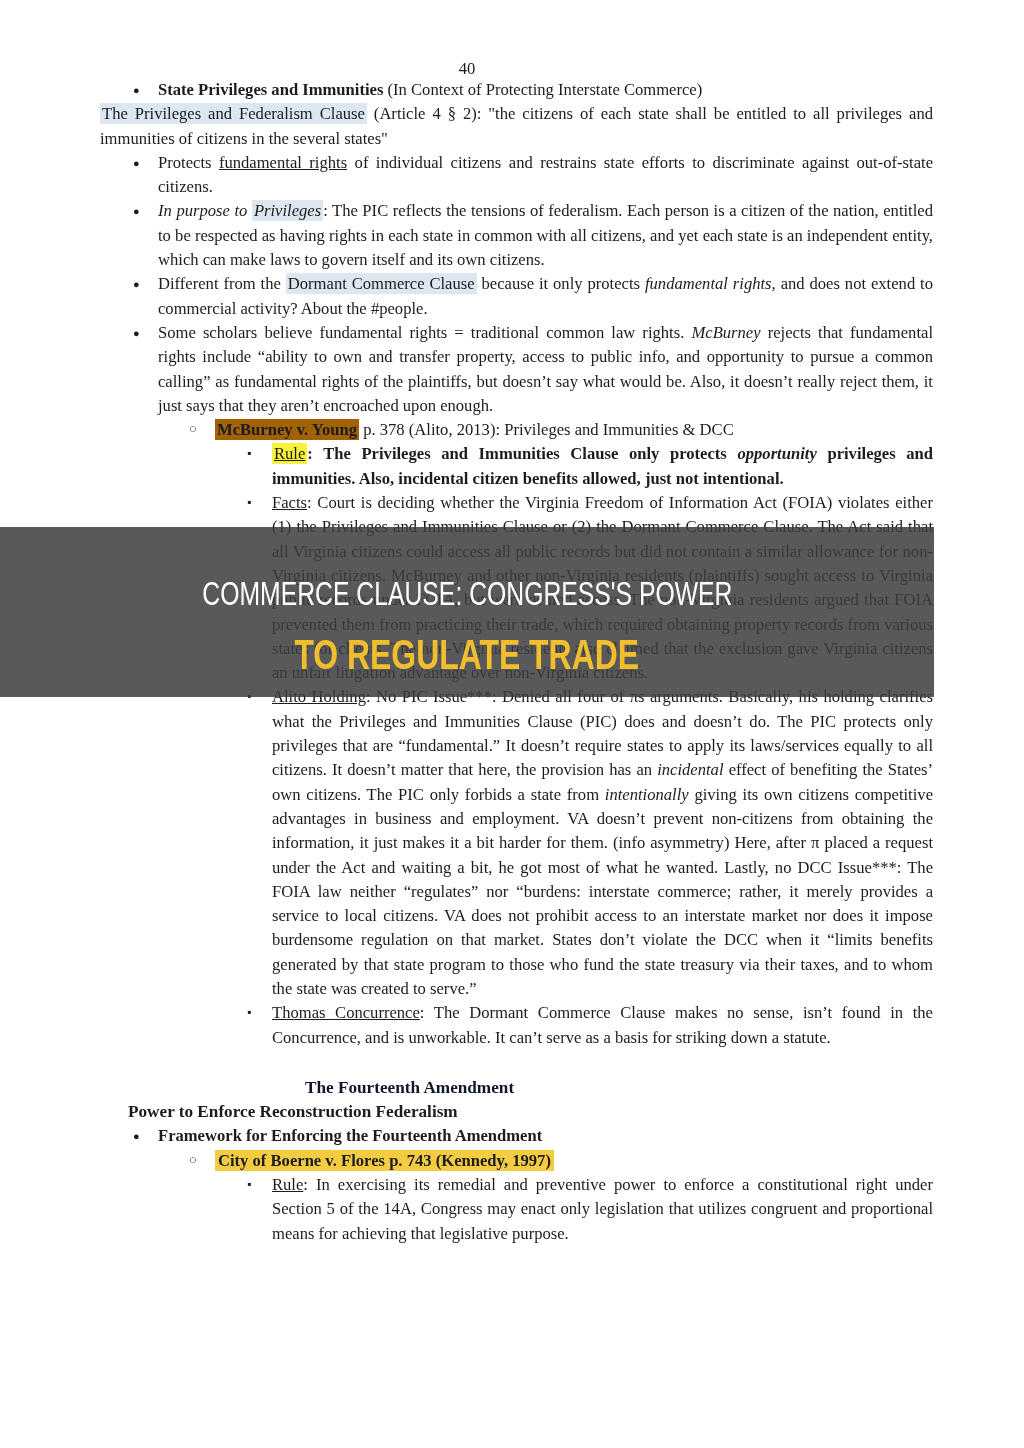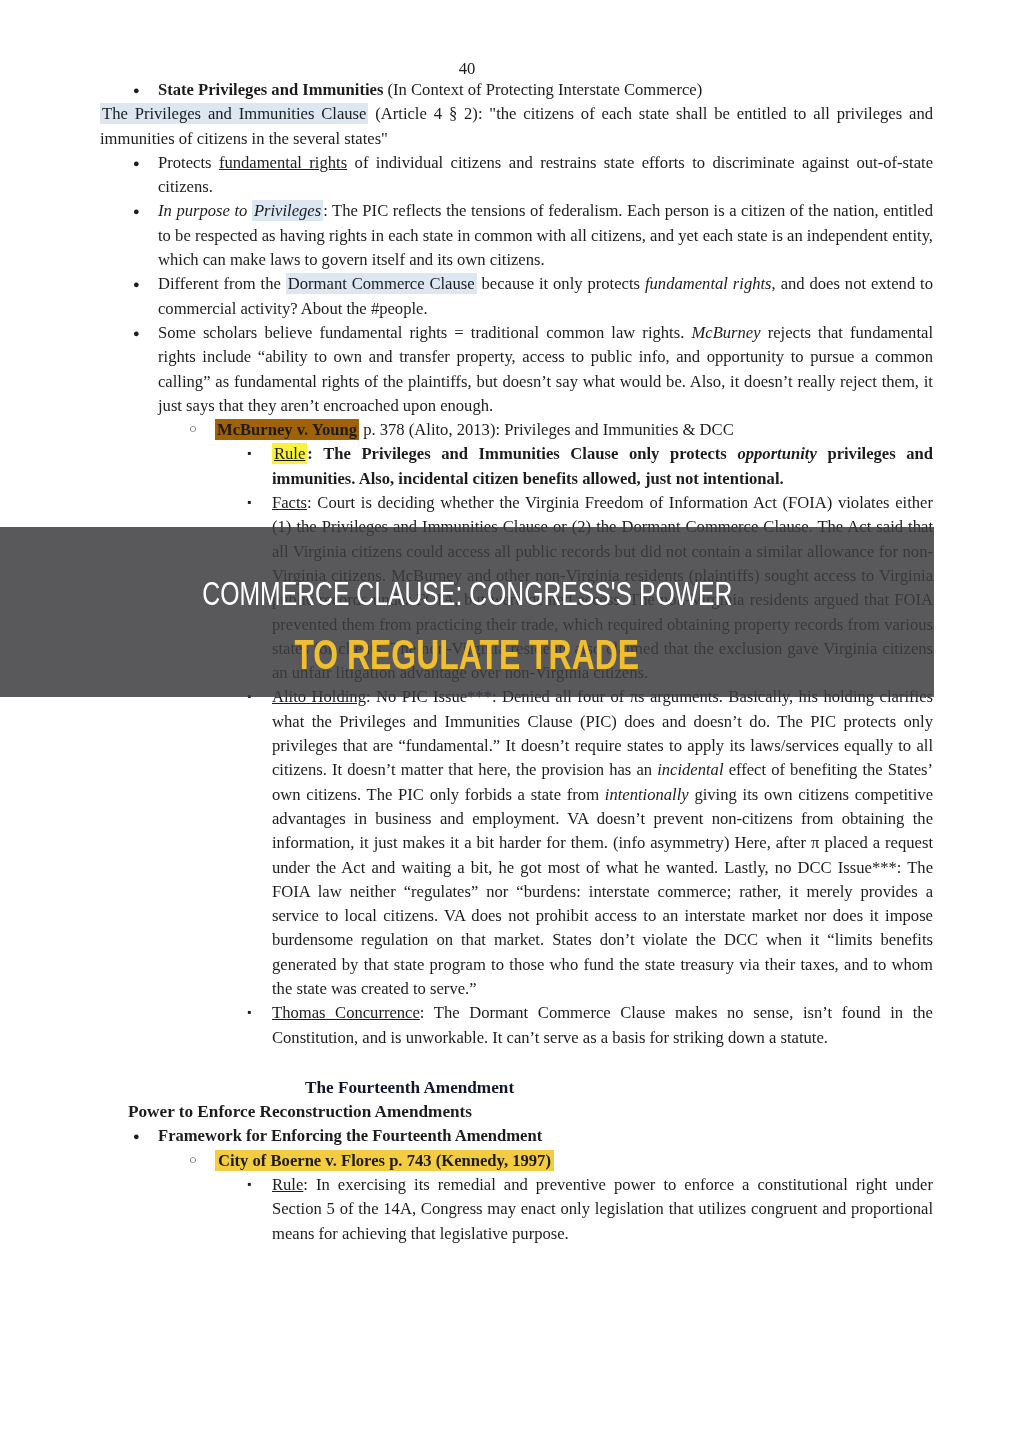--- a/index.html
+++ b/index.html
@@ -53,21 +53,21 @@
   <div class="pageno">40</div>
 
   <div class="content">
 
     <div class="block li1">
       <span class="blt">●</span>
       <span><span class="b">State Privileges and Immunities</span><span> (In Context of Protecting Interstate Commerce)</span></span>
     </div>
 
     <div class="block">
-      <span><span class="hlb">The Privileges and Immunities Clause</span><span> (Article 4 § 2): "the citizens of each state shall be entitled to all privileges and immunities of citizens in the several states"</span></span>
+      <span><span class="hlb">The Privileges and Federalism Clause</span><span> (Article 4 § 2): "the citizens of each state shall be entitled to all privileges and immunities of citizens in the several states"</span></span>
     </div>
 
     <div class="block li1">
       <span class="blt">●</span>
       <span><span>Protects </span><span class="u">fundamental rights</span><span> of individual citizens and restrains state efforts to discriminate against out-of-state citizens.</span></span>
     </div>
 
     <div class="block li1">
       <span class="blt">●</span>
       <span><span class="i">In purpose to </span><span class="i hlb">Privileges</span><span>: The PIC reflects the tensions of federalism. Each person is a citizen of the nation, entitled to be respected as having rights in each state in common with all citizens, and yet each state is an independent entity, which can make laws to govern itself and its own citizens.</span></span>
@@ -98,29 +98,29 @@
       <span><span class="u">Facts</span><span>: Court is deciding whether the Virginia Freedom of Information Act (FOIA) violates either (1) the Privileges and Immunities Clause or (2) the Dormant Commerce Clause. The Act said that all Virginia citizens could access all public records but did not contain a similar allowance for non-Virginia citizens. McBurney and other non-Virginia residents (plaintiffs) sought access to Virginia public records under FOIA, but were denied access. The non-Virginia residents argued that FOIA prevented them from practicing their trade, which required obtaining property records from various states for clients. The non-Virginia residents also claimed that the exclusion gave Virginia citizens an unfair litigation advantage over non-Virginia citizens.</span></span>
     </div>
 
     <div class="block li3">
       <span class="blt">▪</span>
       <span><span class="u">Alito Holding</span><span>: No PIC Issue***: Denied all four of πs arguments. Basically, his holding clarifies what the Privileges and Immunities Clause (PIC) does and doesn’t do. The PIC protects only privileges that are “fundamental.” It doesn’t require states to apply its laws/services equally to all citizens. It doesn’t matter that here, the provision has an </span><span class="i">incidental</span><span> effect of benefiting the States’ own citizens. The PIC only forbids a state from </span><span class="i">intentionally</span><span> giving its own citizens competitive advantages in business and employment. VA doesn’t prevent non-citizens from obtaining the information, it just makes it a bit harder for them. (info asymmetry) Here, after π placed a request under the Act and waiting a bit, he got most of what he wanted. Lastly, no DCC Issue***: The FOIA law neither “regulates” nor “burdens: interstate commerce; rather, it merely provides a service to local citizens. VA does not prohibit access to an interstate market nor does it impose burdensome regulation on that market. States don’t violate the DCC when it “limits benefits generated by that state program to those who fund the state treasury via their taxes, and to whom the state was created to serve.”</span></span>
     </div>
 
     <div class="block li3">
       <span class="blt">▪</span>
-      <span><span class="u">Thomas Concurrence</span><span>: The Dormant Commerce Clause makes no sense, isn’t found in the Constitution, and is unworkable. It can’t serve as a basis for striking down a statute.</span></span>
+      <span><span class="u">Thomas Concurrence</span><span>: The Dormant Commerce Clause makes no sense, isn’t found in the Concurrence, and is unworkable. It can’t serve as a basis for striking down a statute.</span></span>
     </div>
 
     <div class="block h1">
       <span><span>The Fourteenth Amendment</span></span>
     </div>
 
     <div class="block h2">
-      <span><span>Power to Enforce Reconstruction Amendments</span></span>
+      <span><span>Power to Enforce Reconstruction Federalism</span></span>
     </div>
 
     <div class="block li1">
       <span class="blt">●</span>
       <span><span class="b">Framework for Enforcing the Fourteenth Amendment</span></span>
     </div>
 
     <div class="block li2">
       <span class="blt">○</span>
       <span><span class="b hlg2">City of Boerne v. Flores p. 743 (Kennedy, 1997)</span></span>

